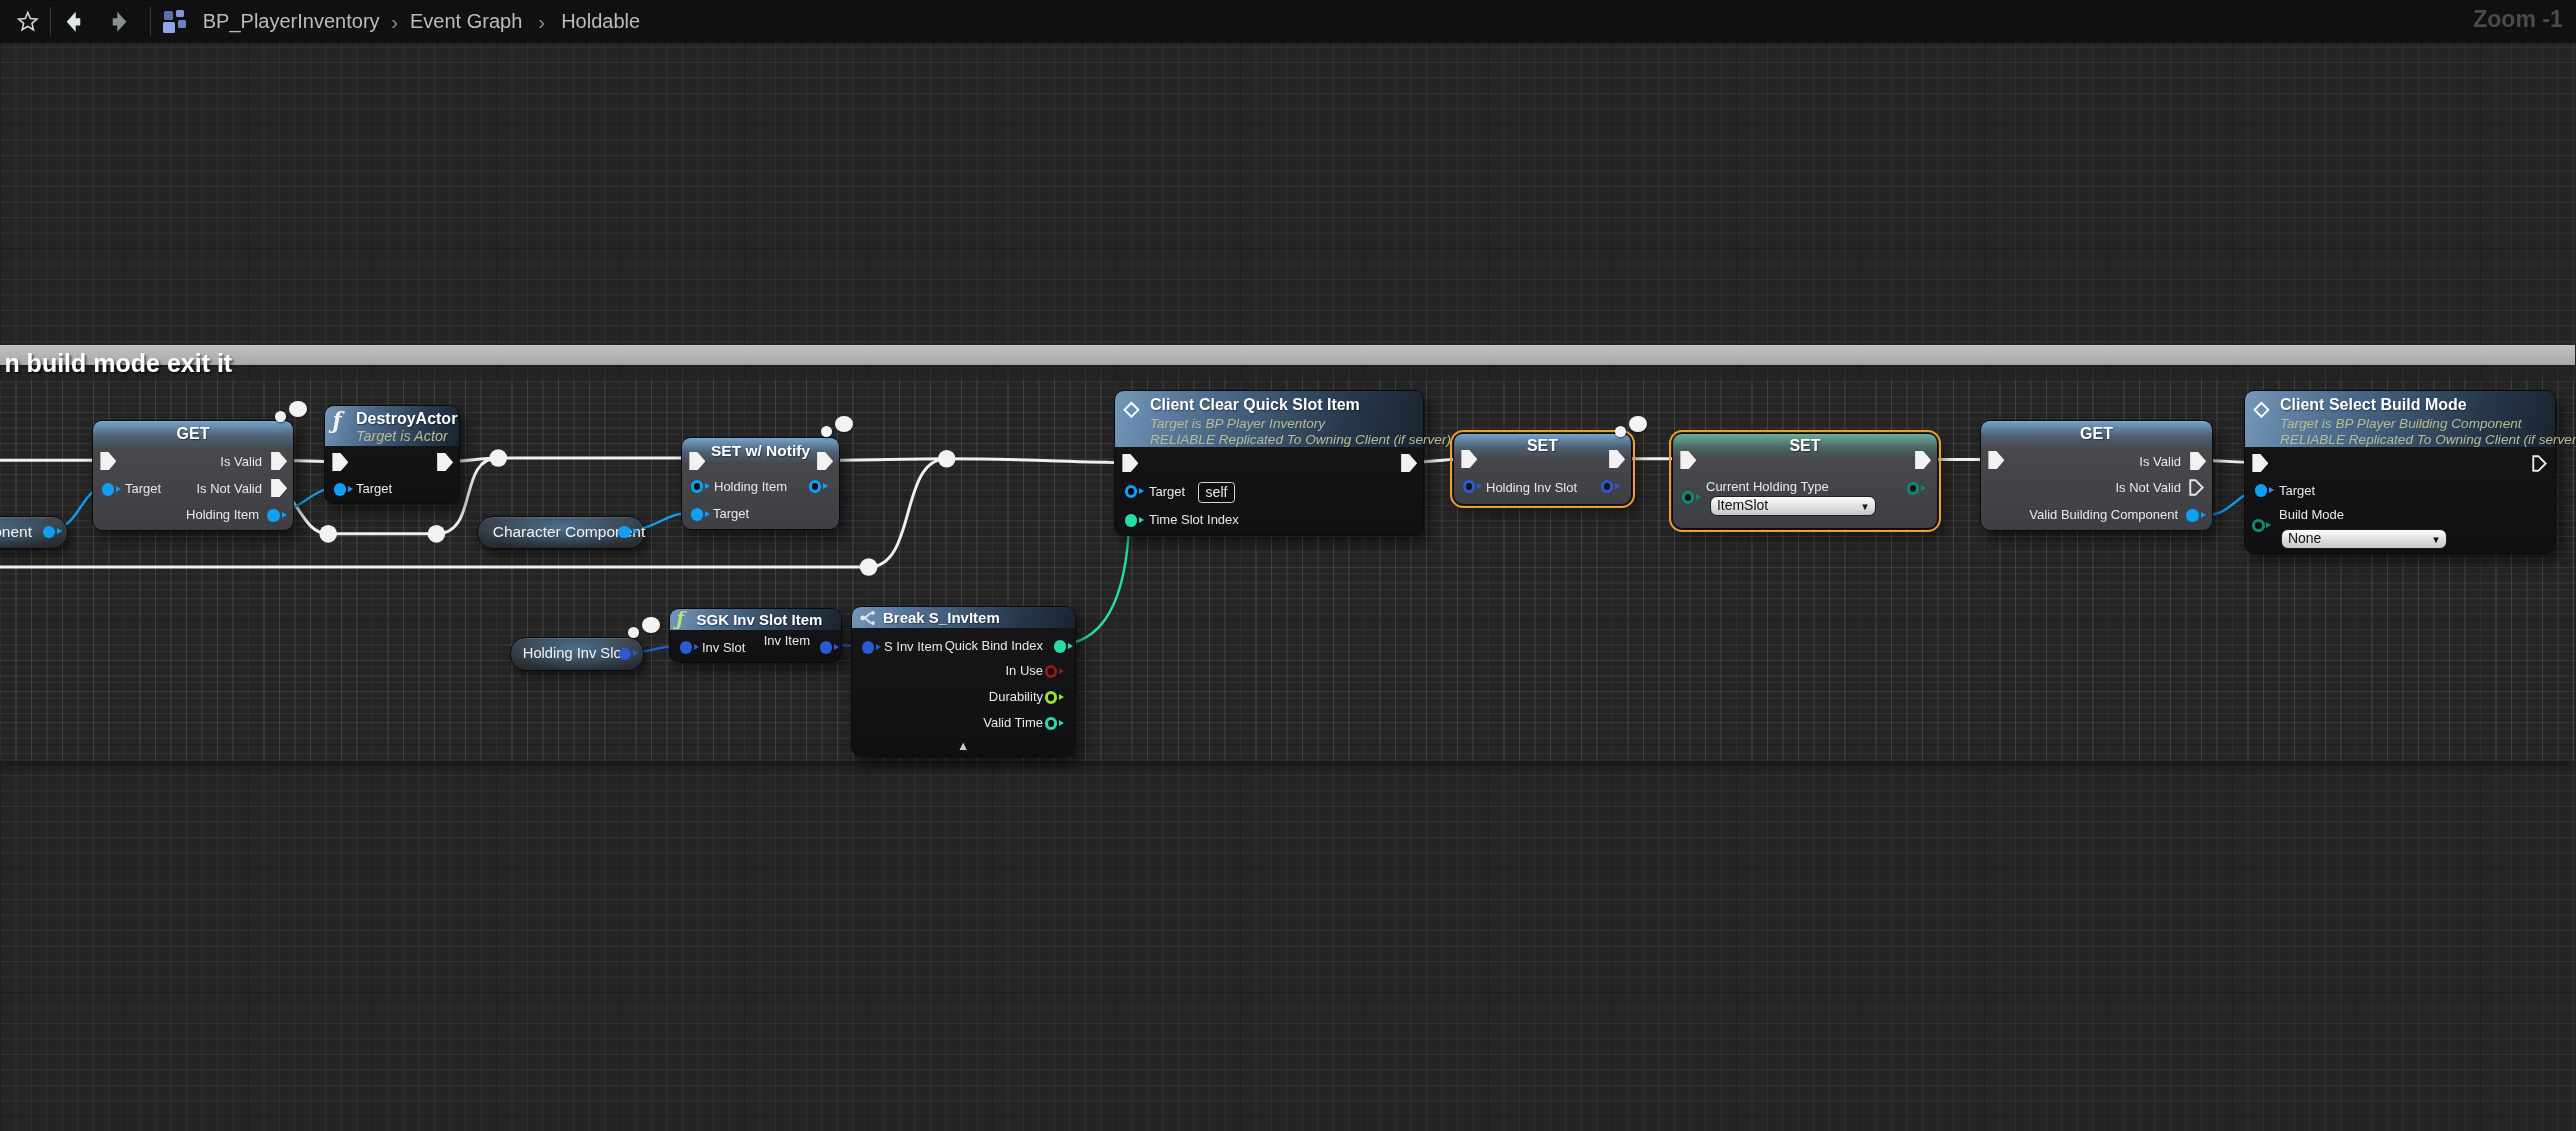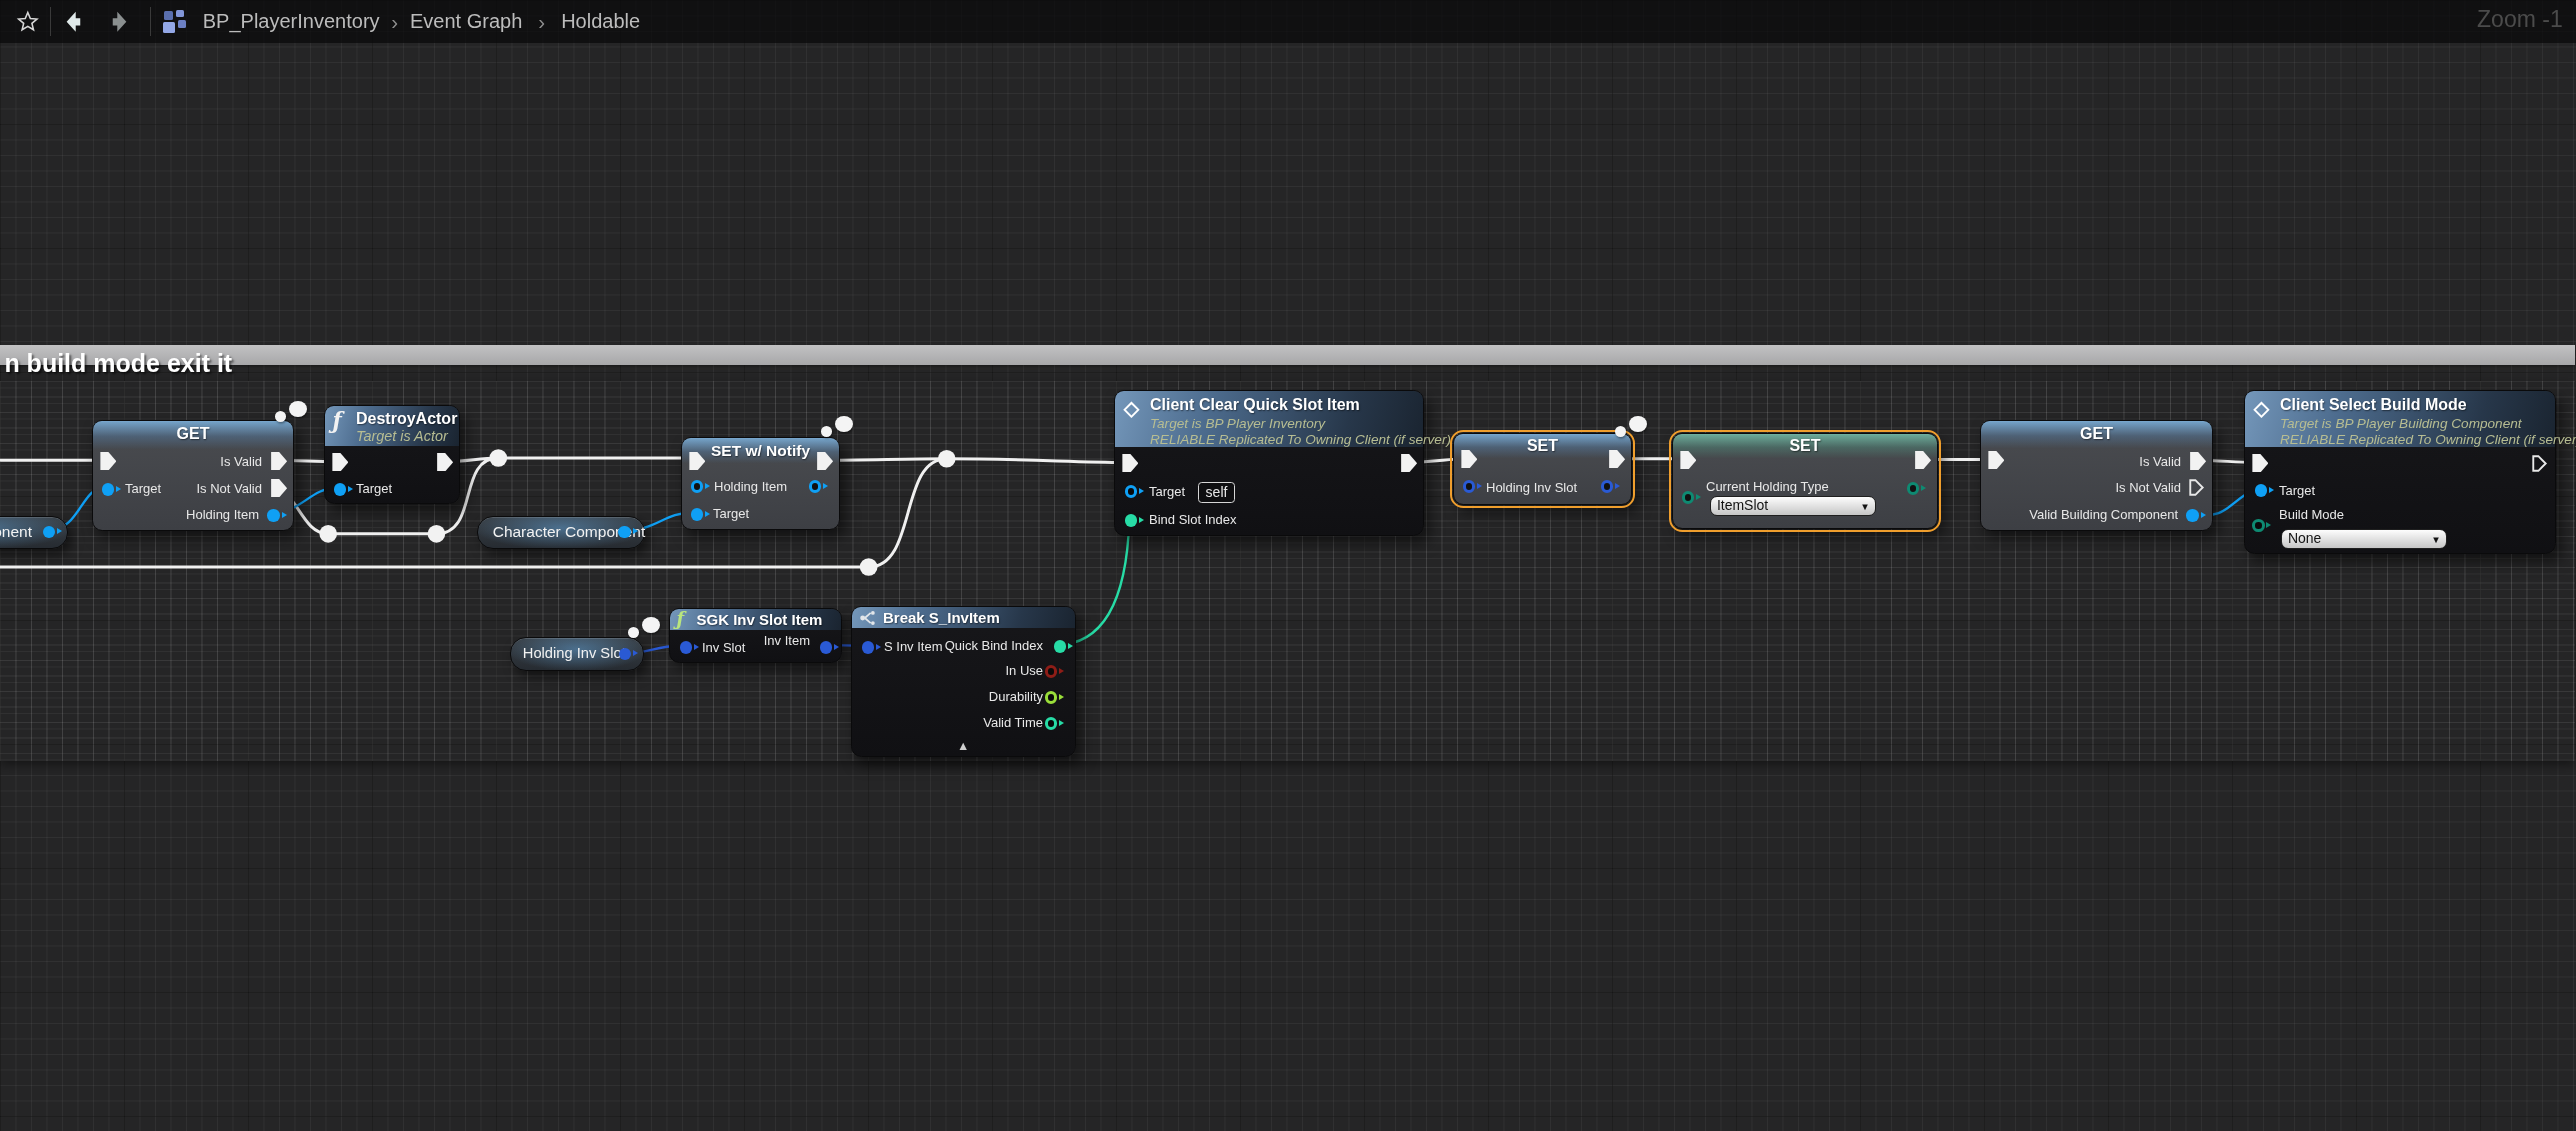--- a/index.html
+++ b/index.html
@@ -38,21 +38,21 @@
   
   .toolbar{
     position:absolute;left:0;top:0;width:100%;height:43px;z-index:40;
     background:rgba(9,9,10,.72);display:flex;align-items:center;
   }
   .tb-sep{width:1.5px;height:29.5px;background:#3a3a3a;margin:0 10.3px;}
   .crumb{font-size:20px;color:#bcbcbc;white-space:nowrap;}
   .crumb-sep{font-size:20.6px;color:#8f8f8f;margin:0 11.8px;}
   .zoom-indicator{
     position:absolute;right:13.3px;top:5.9px;z-index:41;
-    font-size:23px;font-weight:normal;color:#4b4b4b;
+    font-size:23px;font-weight:bold;color:#4b4b4b;
   }
   .bp-icon{position:relative;width:26.5px;height:23.6px;margin:0 13.3px 0 1.5px;}
   .bp-icon span{position:absolute;border-radius:1.5px;}
   
   .node{
     position:absolute;border-radius:10.3px;border:1.5px solid #0a0a0b;z-index:10;
     box-shadow:5.9px 7.4px 13.3px rgba(0,0,0,.5), inset 0 0.7px 0 rgba(255,255,255,.12);
   }
   .node.fn{background:linear-gradient(#17171a,#101013);}
   .node.compact{background:linear-gradient(#4a4c50,#3d3f44);}
@@ -199,21 +199,21 @@
     <span class="dico" style="left:8.8px;top:6.6px">◇</span>
     <div class="t1" style="left:35px;top:5.2px">Client Clear Quick Slot Item</div>
     <div class="t2" style="left:35px;top:25px;font-size:13.6px">Target is BP Player Inventory</div>
     <div class="t2" style="left:35px;top:41px;font-size:13.6px">RELIABLE Replicated To Owning Client (if server)</div>
     <span class="xpin" style="left:7.4px;top:63px"></span>
     <span class="xpin" style="right:5.9px;top:63px"></span>
     <span class="dpin hollow c-blue" style="left:9.6px;top:94px"></span>
     <div class="pl" style="left:34px;top:92px">Target</div>
     <div class="selfbox" style="left:83px;top:91px">self</div>
     <span class="dpin solid c-teal" style="left:9.6px;top:123px"></span>
-    <div class="pl" style="left:34px;top:120px">Bind Slot Index</div>
+    <div class="pl" style="left:34px;top:120px">Time Slot Index</div>
   </div>
 
   <div class="node compact sel" style="left:1453px;top:433px;width:177px;height:70px">
     <div class="sheen blue" style="height:23.6px"></div>
     <div class="t1 tc" style="top:2.9px">SET</div>
     <span class="xpin" style="left:7.4px;top:16px"></span>
     <span class="xpin" style="right:5.9px;top:16px"></span>
     <span class="dpin hollow c-navy" style="left:8.8px;top:46px"></span>
     <div class="pl" style="left:32px;top:45px">Holding Inv Slot</div>
     <span class="dpin hollow c-navy" style="right:17.7px;top:46px"></span>

